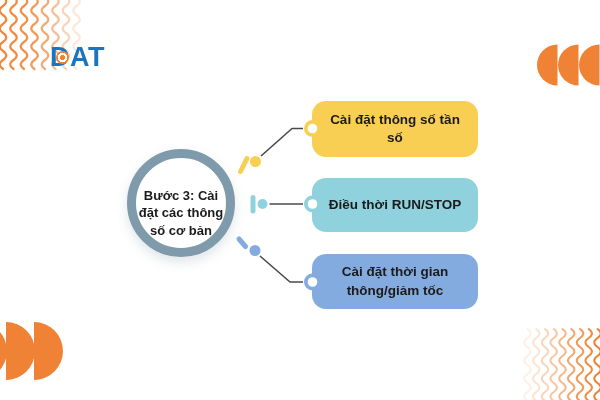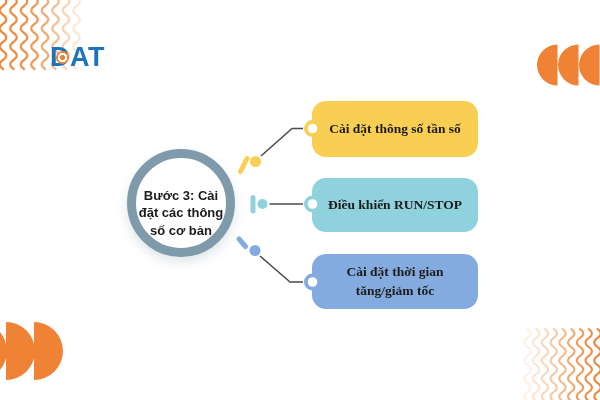--- a/index.html
+++ b/index.html
@@ -55,21 +55,20 @@
   
   .box {
     position: absolute; left: 312px; width: 166px;
     border-radius: 14px;
     display: flex; align-items: center; justify-content: center;
     text-align: center;
     font-size: 13.5px; line-height: 1.35; font-weight: bold;
     color: #1B1B1B;
     padding: 0 9px;
     z-index: 2;
-    font-family: Liberation Serif, serif;
   }
   .box-0 { top: 101px; height: 56px; background: #F9CF53; }
   .box-1 { top: 178px; height: 54px; background: #8FD2DD; }
   .box-2 { top: 254px; height: 55px; background: #84ABDF; }
 </style>
 </head>
 <body>
 
 <svg id="decor" class="layer" viewBox="0 0 600 400">
   <defs>
@@ -118,24 +117,24 @@
 </div>
 
 <div class="center-circle">
   <span class="label">Bước 3: Cài đặt các thông số cơ bản</span>
 </div>
 
 <div class="box box-0">
   <span>Cài đặt thông số tần số</span>
 </div>
 <div class="box box-1">
-  <span>Điều khiển RUN/STOP</span>
+  <span>Điều thời RUN/STOP</span>
 </div>
 <div class="box box-2">
-  <span>Cài đặt thời gian tăng/giảm tốc</span>
+  <span>Cài đặt thời gian thông/giảm tốc</span>
 </div>
 
 <svg id="connectors" class="layer" viewBox="0 0 600 400">
 
   <g>
     <line x1="240.5" y1="171.5" x2="247" y2="158.5" stroke="#F9CF53" stroke-width="5" stroke-linecap="round"></line>
     <circle cx="255.5" cy="161.5" r="5.5" fill="#F9CF53"></circle>
     <path d="M261,156 L292,128.5 L303,128.5" fill="none" stroke="#4A4A4A" stroke-width="1.6" stroke-linejoin="round"></path>
     <circle cx="312.5" cy="128.5" r="8.5" fill="#F9CF53"></circle>
     <circle cx="312.5" cy="128.5" r="4.8" fill="#ffffff"></circle>

